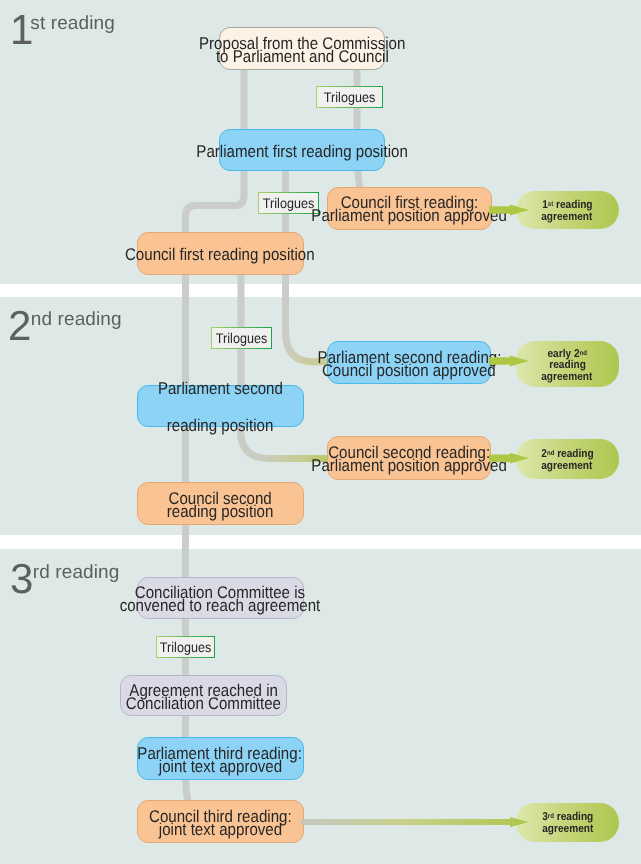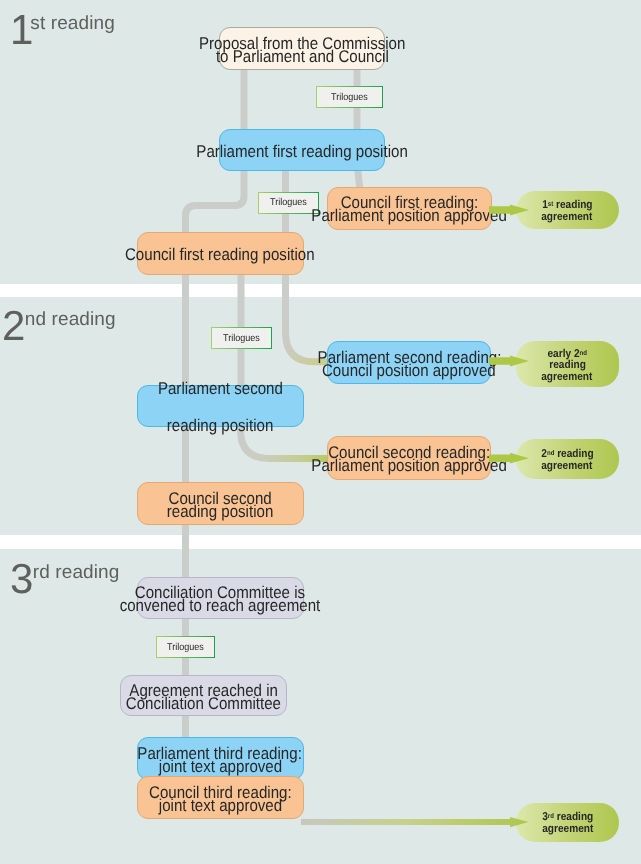--- a/index.html
+++ b/index.html
@@ -22,21 +22,21 @@
   .node.agreement{border-radius:19px;font-weight:bold;line-height:11.8px;font-size:11.4px;padding-top:4px;
         background:linear-gradient(to right,#dce8ac 0%,#c4d477 50%,#aec74f 100%);}
   .heading{position:absolute;color:#5d605c;white-space:nowrap;line-height:1;}
   .heading .num{font-size:42px;line-height:30px;display:inline-block;
                 vertical-align:top;letter-spacing:0px;}
   .heading.one .sfx{margin-left:-3px;}
   .heading .sfx{font-size:19px;line-height:15px;display:inline-block;
                 vertical-align:top;margin-top:1px;margin-left:-0.5px;letter-spacing:0.1px;}
   .trilogue{position:absolute;box-sizing:border-box;display:flex;
         align-items:center;justify-content:center;background:#f0f0ee;
-        font-size:10px;color:#262626;border:1.2px solid;
+        font-size:14px;color:#262626;border:1.2px solid;
         border-image:linear-gradient(to right,#a8d06a,#19a34b) 1;}
   .trilogue span{transform:scaleX(0.9) translateZ(0);display:block;white-space:nowrap;}
   sup{font-size:0.60em;vertical-align:baseline;position:relative;top:-0.30em;line-height:0;}
 </style>
 </head>
 <body>
 
 <div id="stage">
 
   <div class="band" style="top:0px;height:284px;"></div>
@@ -173,21 +173,21 @@
   <div class="node purple" style="left:120px;top:675px;width:167px;height:41px;">
     <span>Agreement reached in</span>
     <span>Conciliation Committee</span>
   </div>
 
   <div class="node blue" style="left:136.5px;top:737px;width:167px;height:43px;">
     <span>Parliament third reading:</span>
     <span>joint text approved</span>
   </div>
 
-  <div class="node orange" style="left:136.5px;top:776px;width:167px;height:43px;">
+  <div class="node orange" style="left:136.5px;top:800px;width:167px;height:43px;">
     <span>Council third reading:</span>
     <span>joint text approved</span>
   </div>
 
   <div class="node agreement" style="left:515.8px;top:802.7px;width:103.6px;height:39.2px;">
     <span><b>3</b><sup>rd</sup><span> reading</span></span>
     <span>agreement</span>
   </div>
 
   <svg class="wires wires-top" viewBox="0 0 641 864">
@@ -202,20 +202,20 @@
       <path fill="#aec845" d="M489,206.3 L510,206.3 L510,204.6 L529,210.0 L510,215.4 L510,213.7 L489,213.7 Z"></path>
       <path fill="#aec845" d="M489,357.3 L510,357.3 L510,355.6 L529,361.0 L510,366.4 L510,364.7 L489,364.7 Z"></path>
       <path fill="#aec845" d="M489,454.5 L510,454.5 L510,452.8 L529,458.2 L510,463.6 L510,461.9 L489,461.9 Z"></path>
       <path fill="url(#g3long2)" d="M301,819.1 L510,819.1 L510,816.9 L528.5,822.05 L510,827.2 L510,825,L301,825 Z"></path>
     </g>
   </svg>
 
   <div class="heading one" style="left:10px;top:15px;">
     <span class="num">1</span><span class="sfx">st reading</span>
   </div>
-  <div class="heading" style="left:2px;top:311px;">
+  <div class="heading" style="left:8px;top:311px;">
     <span class="num">2</span><span class="sfx">nd reading</span>
   </div>
   <div class="heading" style="left:10px;top:564px;">
     <span class="num">3</span><span class="sfx">rd reading</span>
   </div>
 
 </div>
 
 </body></html>

